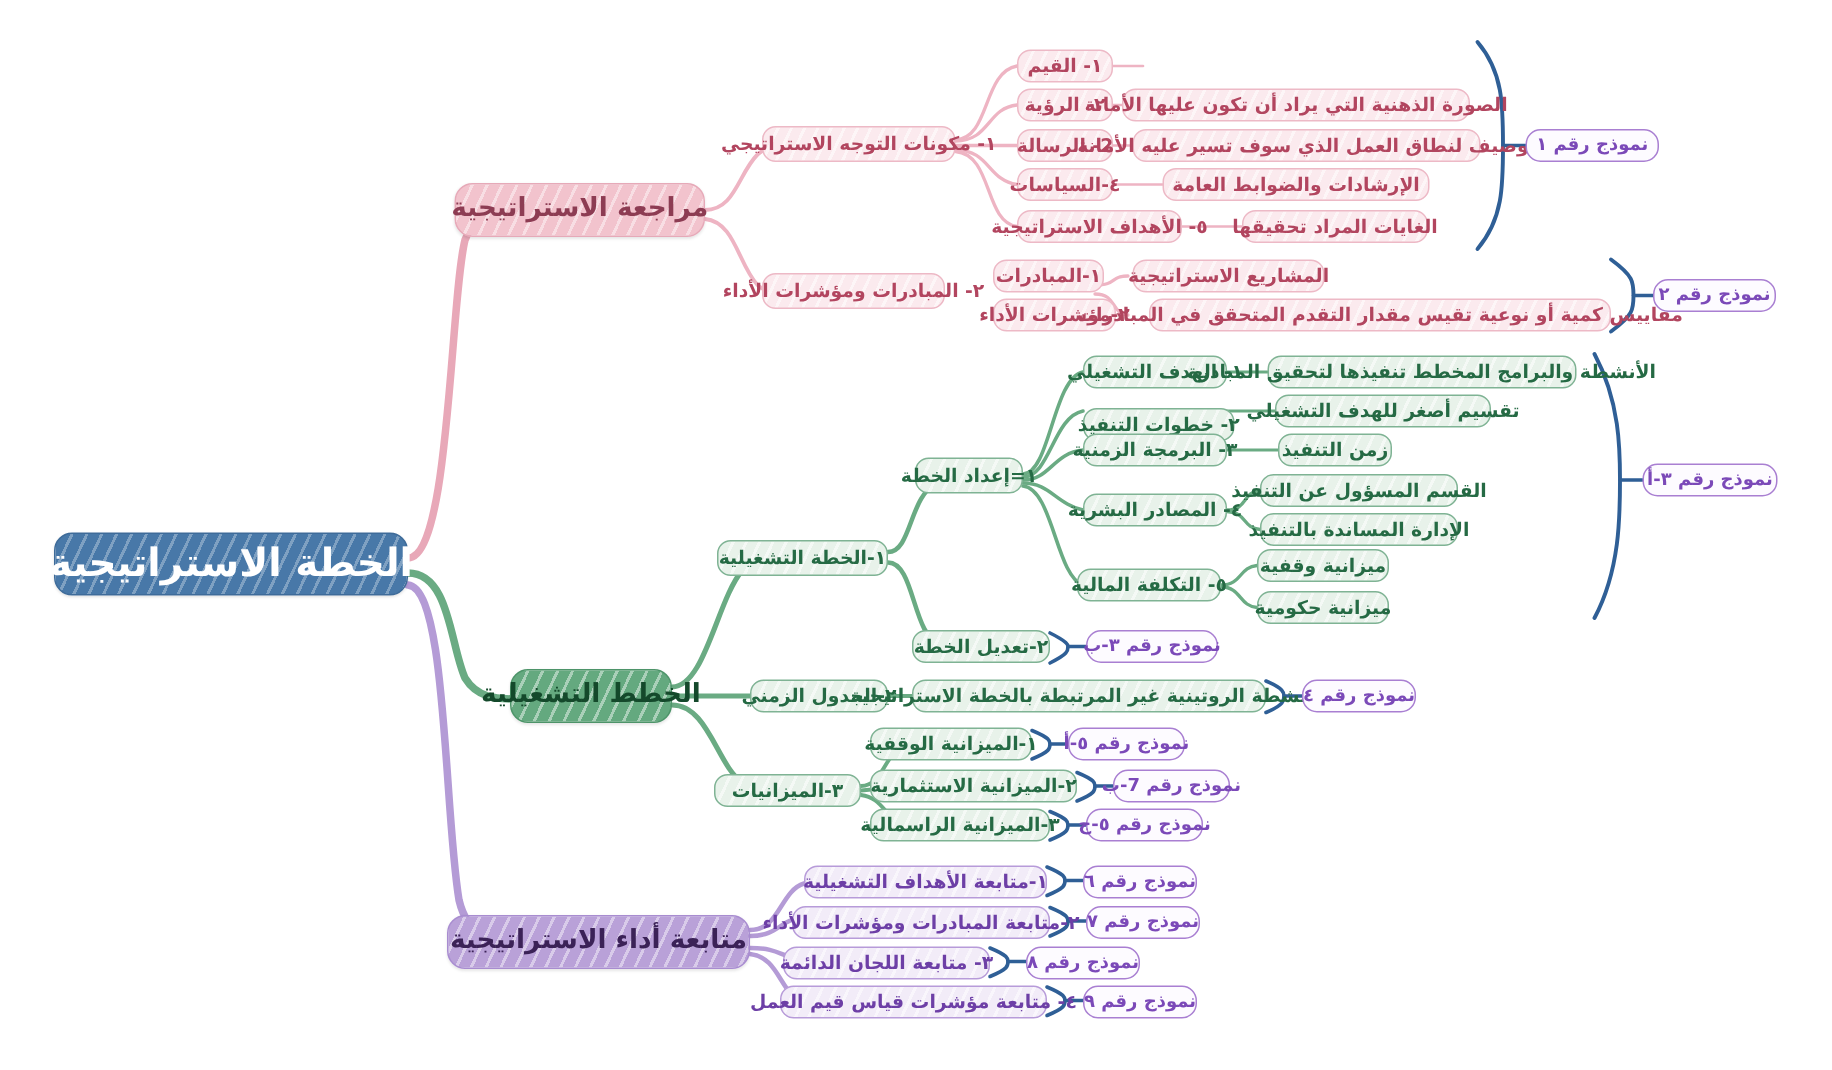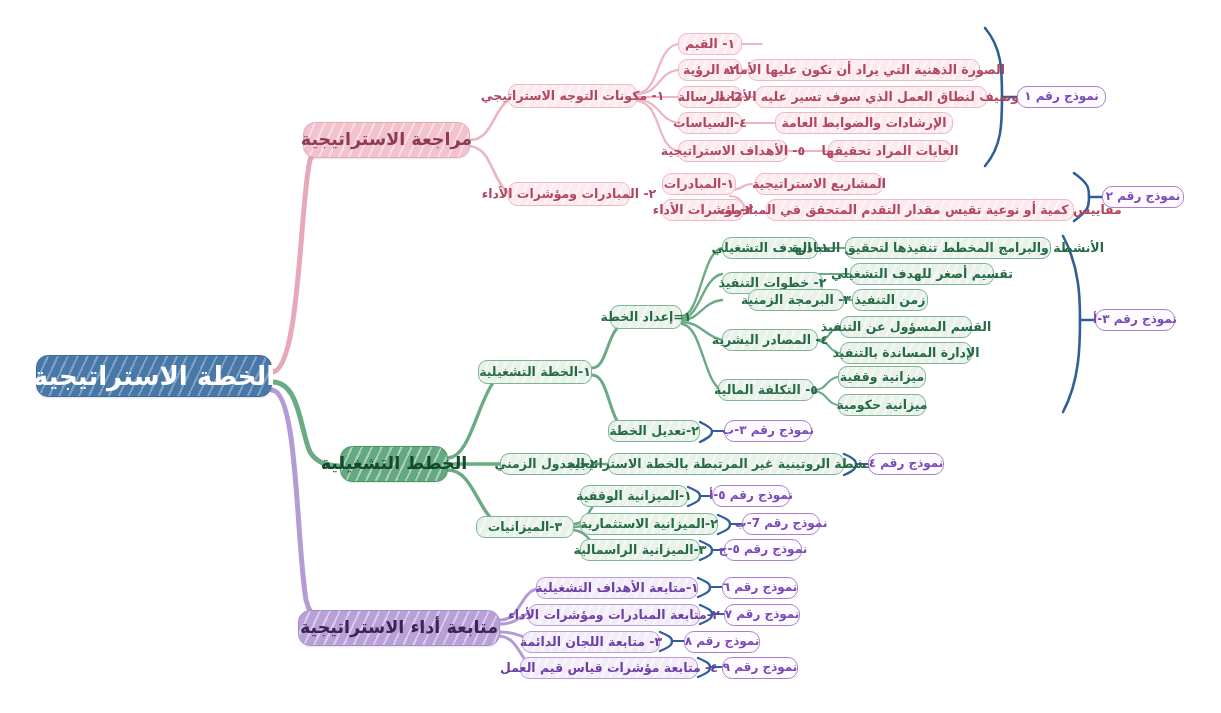--- a/index.html
+++ b/index.html
@@ -263,21 +263,21 @@
     <span>الأنشطة والبرامج  المخطط تنفيذها لتحقيق المبادرة</span>
   </div>
 
   <div class="node pill green" style="left:722px;top:272px;width:101px;height:22px;">
     <span>٢- خطوات التنفيذ</span>
   </div>
   <div class="node pill green" style="left:850px;top:263px;width:144px;height:22px;">
     <span>تقسيم أصغر للهدف التشغيلي</span>
   </div>
 
-  <div class="node pill green" style="left:722px;top:289px;width:96px;height:22px;margin-left:26px;">
+  <div class="node pill green" style="left:722px;top:289px;width:96px;height:22px;">
     <span>٣- البرمجة الزمنية</span>
   </div>
   <div class="node pill green" style="left:852px;top:289px;width:76px;height:22px;">
     <span>زمن التنفيذ</span>
   </div>
 
   <div class="node pill green" style="left:722px;top:329px;width:96px;height:22px;">
     <span>٤- المصادر البشرية</span>
   </div>
   <div class="node pill green" style="left:840px;top:316px;width:132px;height:22px;">
@@ -290,21 +290,21 @@
   <div class="node pill green" style="left:718px;top:379px;width:96px;height:22px;">
     <span>٥- التكلفة المالية</span>
   </div>
   <div class="node pill green" style="left:838px;top:366px;width:88px;height:22px;">
     <span>ميزانية وقفية</span>
   </div>
   <div class="node pill green" style="left:838px;top:394px;width:88px;height:22px;">
     <span>ميزانية حكومية</span>
   </div>
 
-  <div class="node pill form" style="left:1095px;top:309px;width:80px;height:22px;">
+  <div class="node pill form" style="left:1095px;top:309px;width:90px;height:22px;">
     <span>نموذج رقم ٣-أ</span>
   </div>
 
   <div class="node pill green" style="left:608px;top:420px;width:92px;height:22px;">
     <span>٢-تعديل الخطة</span>
   </div>
   <div class="node pill form" style="left:724px;top:420px;width:88px;height:22px;">
     <span>نموذج رقم ٣-ب</span>
   </div>
 

